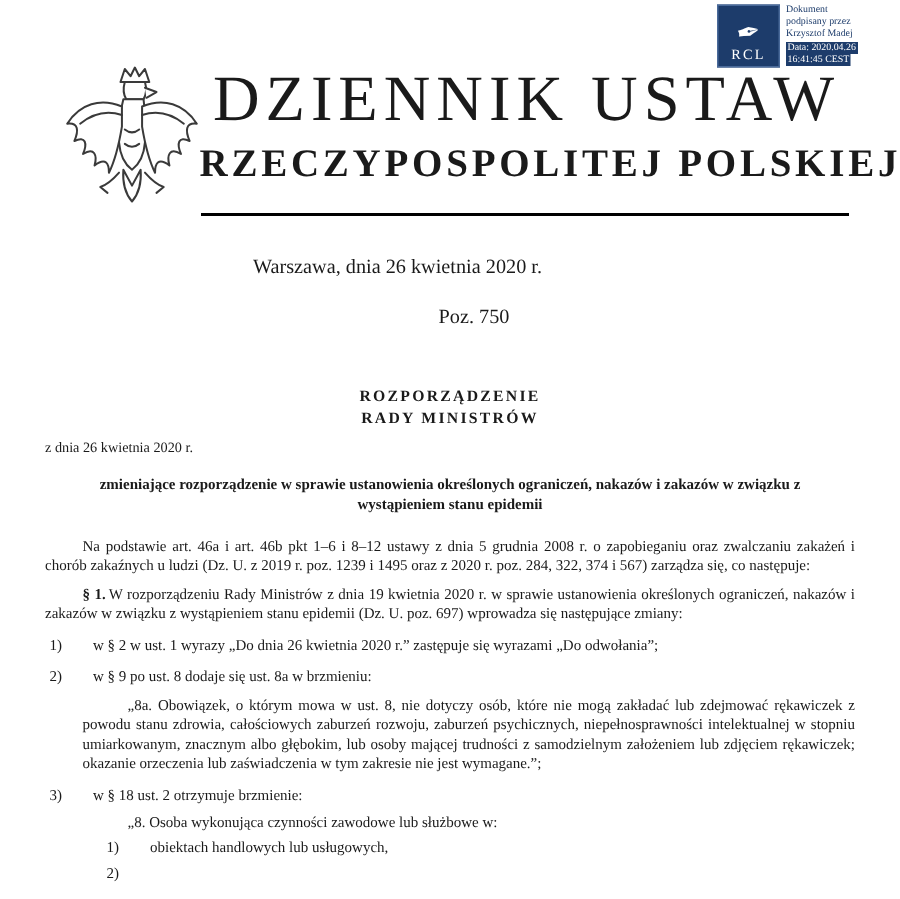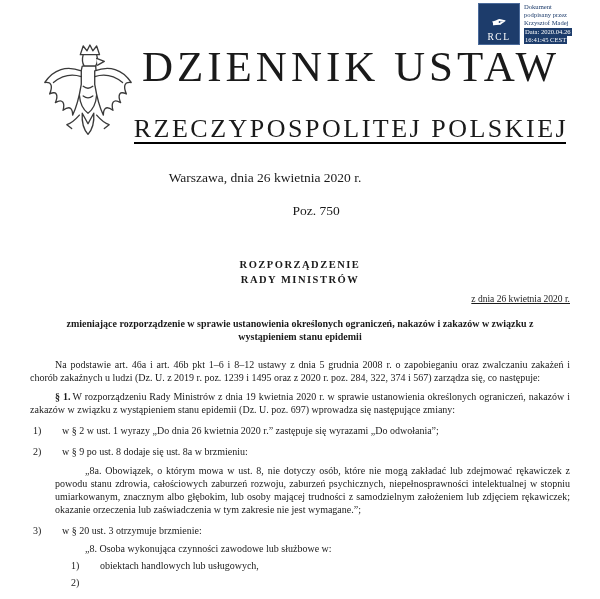--- a/index.html
+++ b/index.html
@@ -80,22 +80,22 @@
     line-height: 46px;
     letter-spacing: 4px;
     font-weight: 400;
     white-space: nowrap;
     text-align: center;
   }
   .masthead-line2 {
     font-size: 26px;
     line-height: 30px;
     letter-spacing: 2.5px;
-    font-weight: 400;
-    margin-top: 24px;
+    font-weight: 700;
+    margin-top: 4px;
     white-space: nowrap;
   }
   .masthead-rule {
     position: absolute;
     left: 134px;
     top: 142px;
     width: 432px;
     height: 2px;
     background: #000000;
   }
@@ -129,24 +129,23 @@
     text-align: justify;
   }
   .act-type, .act-issuer {
     text-align: center;
     font-weight: bold;
     font-size: 10.5px;
     letter-spacing: 1.5px;
   }
   .act-issuer { margin-top: 2px; }
   .act-date {
-    text-align: right;
+    text-align: left;
     font-size: 9.5px;
     margin-top: 7px;
-    text-decoration: underline;
   }
   .act-title {
     text-align: center;
     font-weight: bold;
     margin-top: 11px;
     padding: 0 8px;
     font-family: Liberation Serif, serif;
   }
   .preamble {
     margin-top: 15px;
@@ -255,21 +254,21 @@
     </div>
 
     <div class="item">
       <span class="num">2)</span>
       <span>w § 9 po ust. 8 dodaje się ust. 8a w brzmieniu:</span>
     </div>
     <p class="quote">„8a. Obowiązek, o którym mowa w ust. 8, nie dotyczy osób, które nie mogą zakładać lub zdejmować rękawiczek z powodu stanu zdrowia, całościowych zaburzeń rozwoju, zaburzeń psychicznych, niepełnosprawności intelektualnej w stopniu umiarkowanym, znacznym albo głębokim, lub osoby mającej trudności z samodzielnym założeniem lub zdjęciem rękawiczek; okazanie orzeczenia lub zaświadczenia w tym zakresie nie jest wymagane.”;</p>
 
     <div class="item">
       <span class="num">3)</span>
-      <span>w § 20 ust. 3 otrzymuje brzmienie:</span>
+      <span>w § 18 ust. 2 otrzymuje brzmienie:</span>
     </div>
     <p class="quote quote3">„8. Osoba wykonująca czynności zawodowe lub służbowe w:</p>
 
     <div class="subitem">
       <span class="num">1)</span>
       <span>obiektach handlowych lub usługowych,</span>
     </div>
     <div class="subitem">
       <span class="num">2)</span>
     </div>

